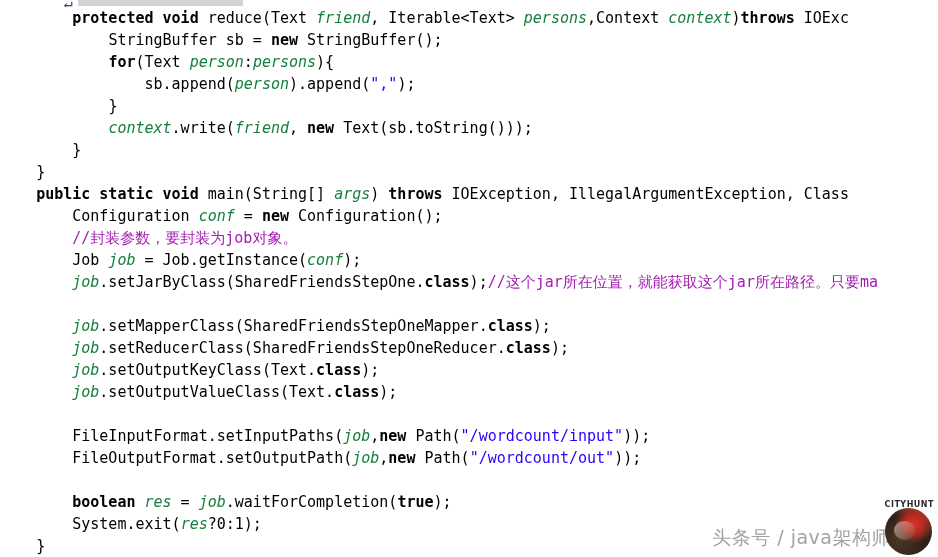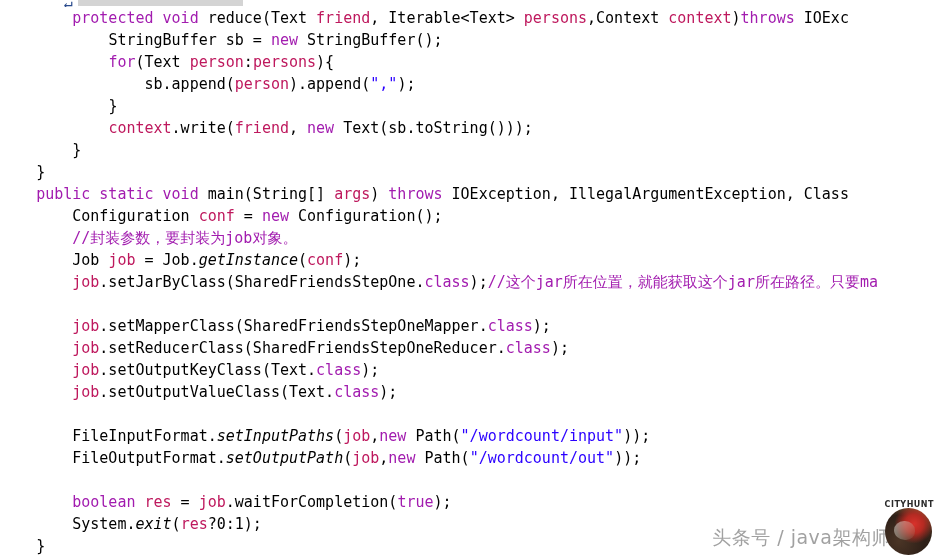--- a/index.html
+++ b/index.html
@@ -54,25 +54,25 @@
     letter-spacing: 0px;
   }
   .code .ln {
     display: block;
     height: 22px;
     white-space: pre;
     overflow: hidden;
   }
 
   
-  .kw   { color: #a21caf; font-weight: normal; }
+  .kw   { color: #000000; font-weight: bold; }
   .str  { color: #2a00ff; }
   .cmt  { color: #a21caf; }
-  .par  { color: #be185d; }
-  .stat { font-style: italic; }
+  .par  { color: #15803d; font-style: italic; }
+  .stat { }
   .pln  { color: #000000; }
 
   
   .watermark {
     position: absolute;
     right: 8px;
     bottom: 6px;
     display: flex;
     align-items: center;
     gap: 4px;

